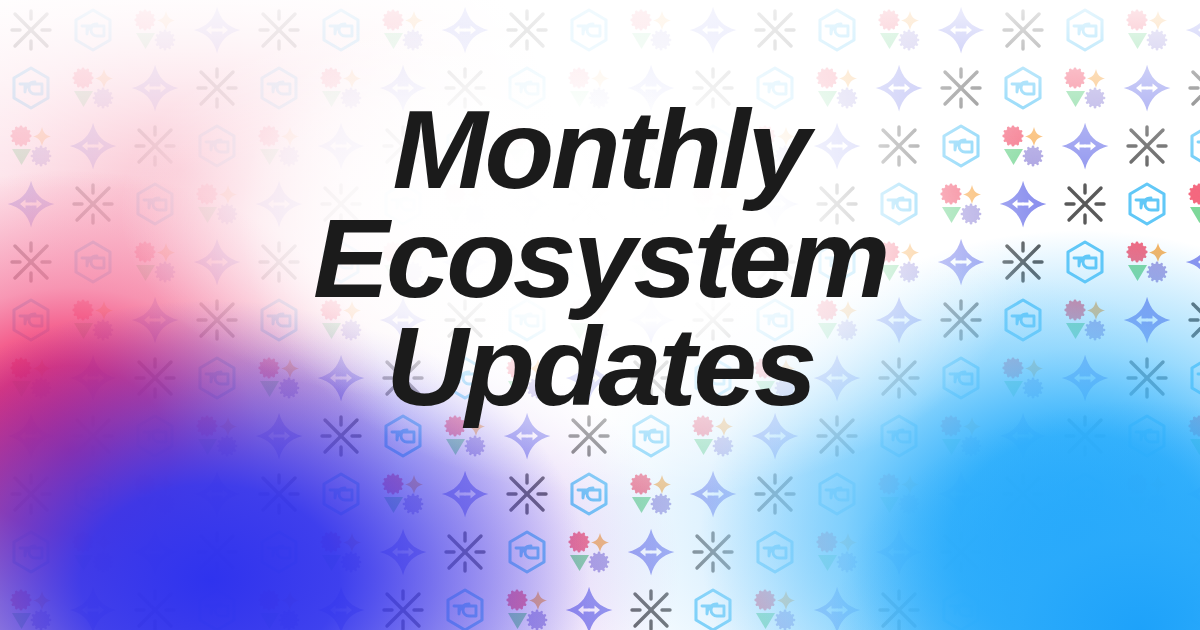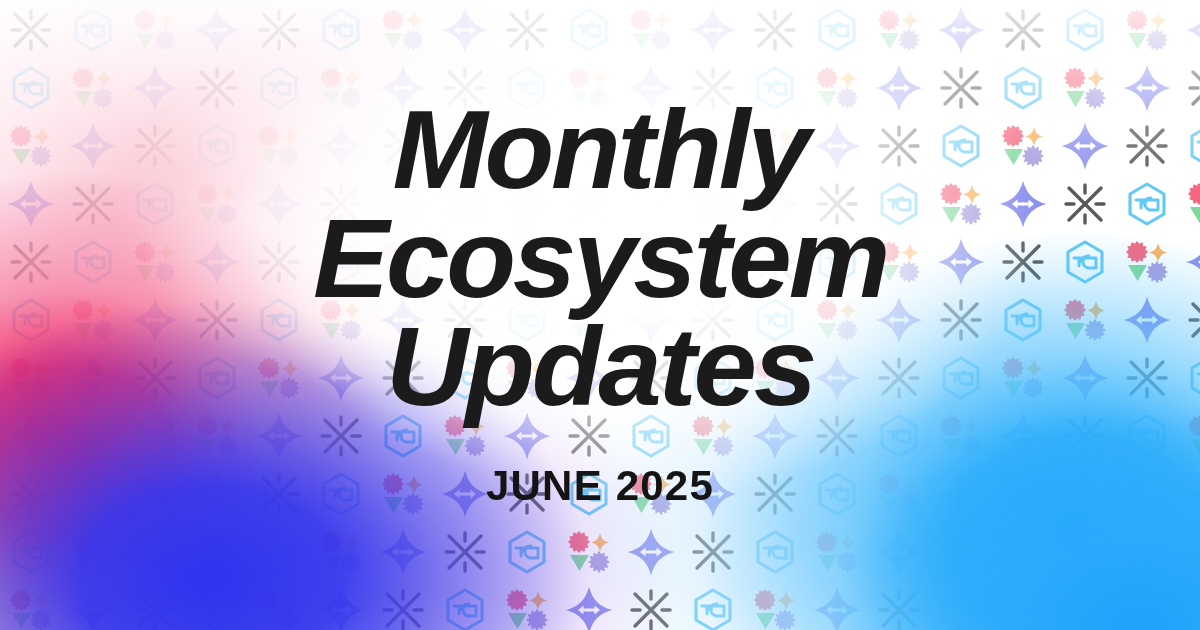--- a/index.html
+++ b/index.html
@@ -3185,16 +3185,15 @@
     <div class="blob blob-white"></div>
     <div class="blob blob-white2"></div>
   </div>
 
   <div class="text-layer">
     <h1 class="headline">
       <span class="l1">Monthly</span>
       <span class="l2">Ecosystem</span>
       <span class="l3">Updates</span>
     </h1>
-    <div class="subtitle">JUNE 2025</div>
   </div>
 
 </div>
 
 </body></html>

